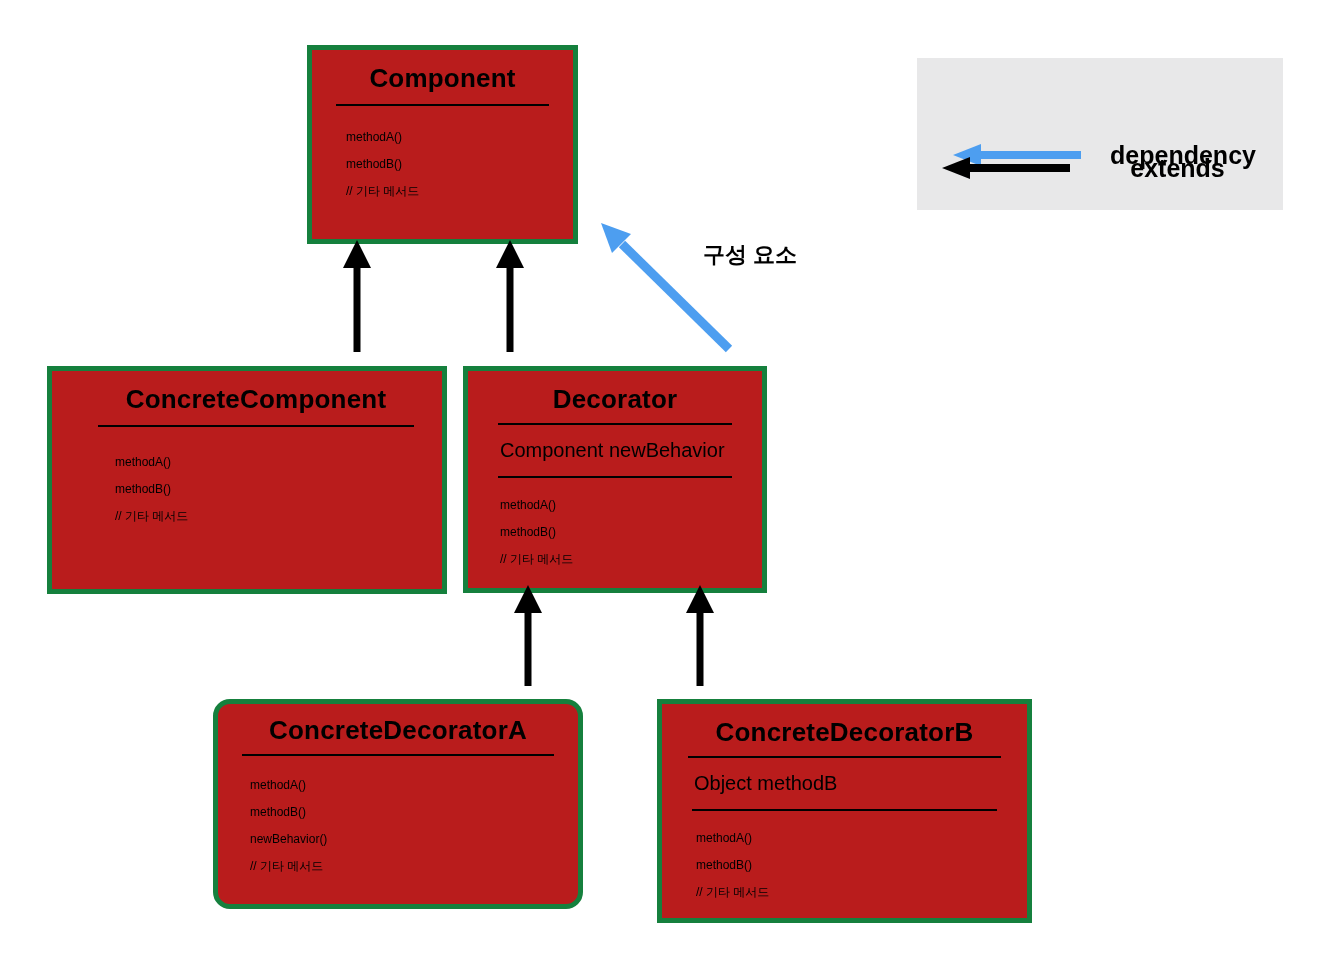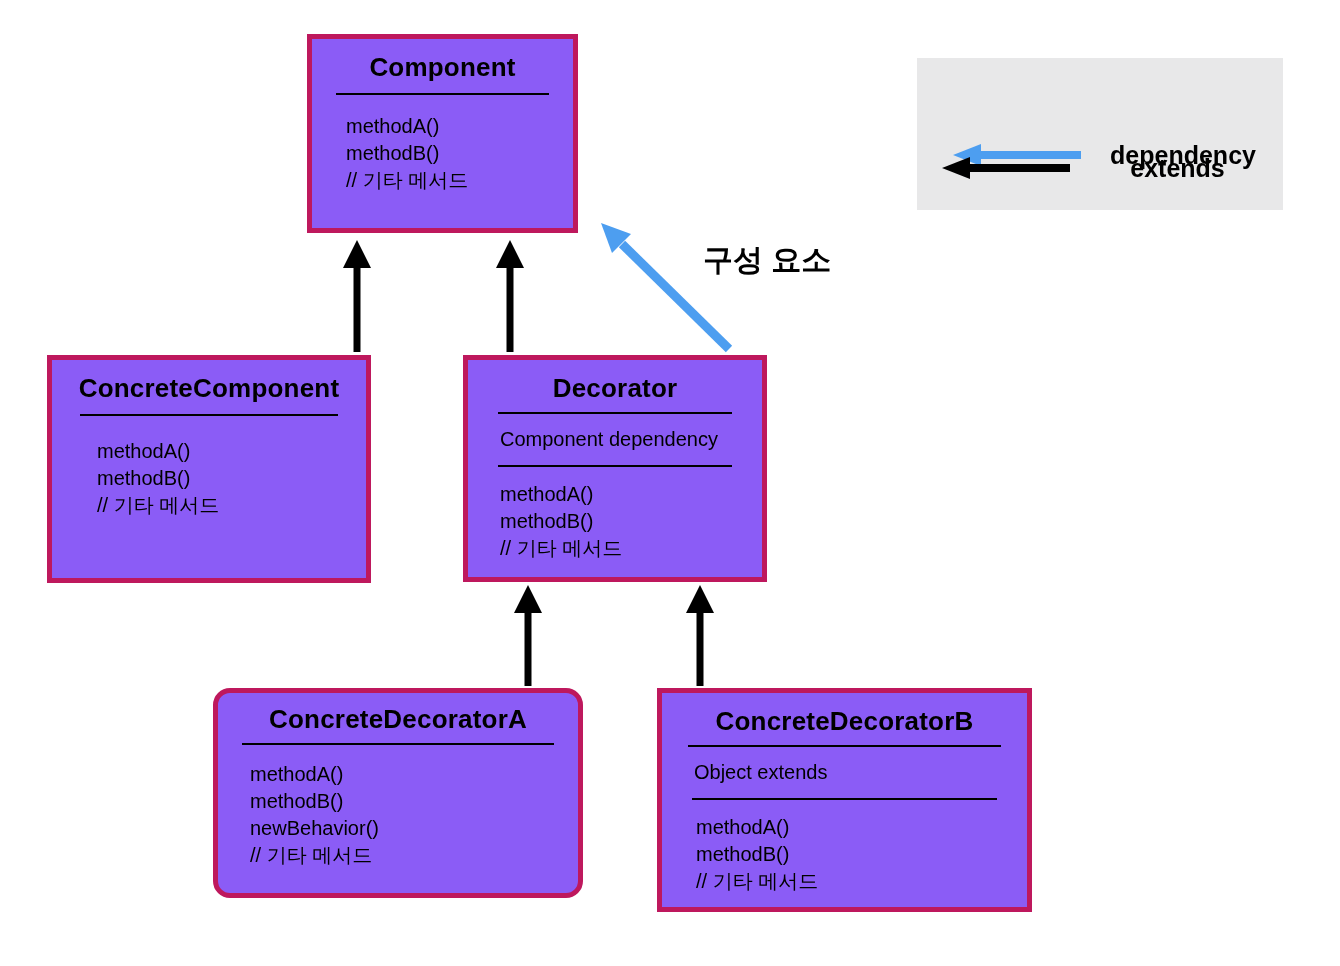--- a/index.html
+++ b/index.html
@@ -16,53 +16,54 @@
   }
   .arrow-layer {
     position: absolute;
     left: 0; top: 0;
     width: 1340px; height: 966px;
     pointer-events: none;
   }
   .class-box {
     position: absolute;
     box-sizing: border-box;
-    border: 5px solid #be185d;
-    background: #8b5cf6;
+    border: 5px solid #15803d;
+    background: #b91c1c;
+    margin-top: 11px;
   }
   .class-title {
     text-align: center;
     font-weight: bold;
     font-size: 26px;
     color: #000;
     padding-top: 13px;
     letter-spacing: 0.2px;
   }
   .rule {
     border: none;
     border-top: 2.5px solid #000;
     margin: 10px 24px 0 24px;
     height: 0;
   }
   .members {
-    font-size: 20px;
+    font-size: 12px;
     line-height: 27px;
     color: #000;
     padding: 18px 10px 0 34px;
   }
   .field-row {
     font-size: 20px;
     color: #000;
     padding: 14px 10px 0 32px;
   }
   .members.tight { padding-top: 14px; padding-left: 32px; }
   .annotation-label {
     position: absolute;
     font-weight: bold;
-    font-size: 30px;
+    font-size: 22px;
     color: #000;
     white-space: nowrap;
   }
   .legend {
     position: absolute;
     left: 917px; top: 58px;
     width: 366px; height: 152px;
     background: var(--legend-bg, #E8E8E9);
   }
   .legend-row {
@@ -89,34 +90,34 @@
   <div class="class-box" style="left:307px; top:34px; width:271px; height:199px;">
     <div class="class-title">Component</div>
     <hr class="rule">
     <div class="members">
       <div>methodA()</div>
       <div>methodB()</div>
       <div>// 기타 메서드</div>
     </div>
   </div>
 
-  <div class="class-box" style="left:47px; top:355px; width:324px; height:228px;">
+  <div class="class-box" style="left:47px; top:355px; width:400px; height:228px;padding-left:18px;">
     <div class="class-title">ConcreteComponent</div>
     <hr class="rule" style="margin-left:28px; margin-right:28px;">
     <div class="members" style="padding-left:45px; padding-top:22px;">
       <div>methodA()</div>
       <div>methodB()</div>
       <div>// 기타 메서드</div>
     </div>
   </div>
 
   <div class="class-box" style="left:463px; top:355px; width:304px; height:227px;">
     <div class="class-title" style="">Decorator</div>
     <hr class="rule" style="margin-top:8px; margin-left:30px; margin-right:30px;">
-    <div class="field-row">Component dependency</div>
+    <div class="field-row">Component newBehavior</div>
     <hr class="rule" style="margin-top:14px; margin-left:30px; margin-right:30px;">
     <div class="members tight">
       <div>methodA()</div>
       <div>methodB()</div>
       <div>// 기타 메서드</div>
     </div>
   </div>
 
   <div class="class-box" style="left:213px; top:688px; width:370px; height:210px;border-radius:17px;">
     <div class="class-title" style="padding-top:11px;">ConcreteDecoratorA</div>
@@ -125,21 +126,21 @@
       <div>methodA()</div>
       <div>methodB()</div>
       <div>newBehavior()</div>
       <div>// 기타 메서드</div>
     </div>
   </div>
 
   <div class="class-box" style="left:657px; top:688px; width:375px; height:224px;">
     <div class="class-title" style="">ConcreteDecoratorB</div>
     <hr class="rule" style="margin-top:8px; margin-left:26px; margin-right:26px;">
-    <div class="field-row">Object extends</div>
+    <div class="field-row">Object methodB</div>
     <hr class="rule" style="margin-top:14px; margin-left:30px; margin-right:30px;">
     <div class="members tight" style="padding-left:34px;">
       <div>methodA()</div>
       <div>methodB()</div>
       <div>// 기타 메서드</div>
     </div>
   </div>
 
   <svg class="arrow-layer" viewBox="0 0 1340 966">
 

